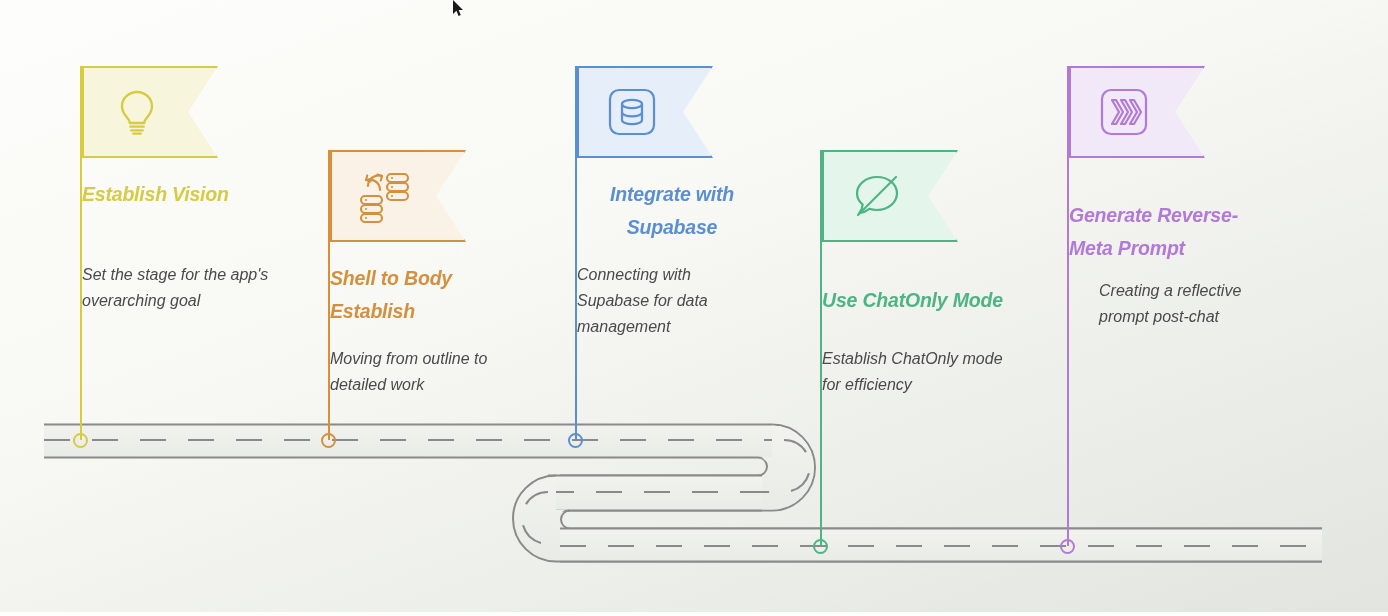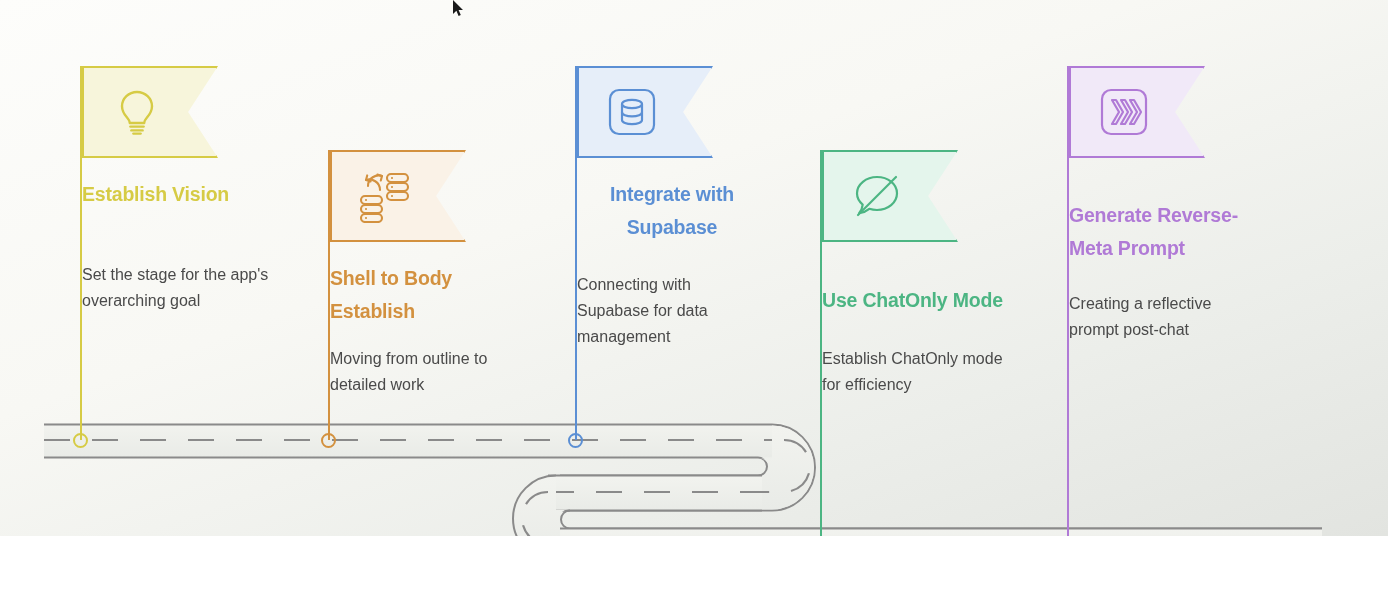--- a/index.html
+++ b/index.html
@@ -6,23 +6,24 @@
     margin: 0;
     padding: 0;
     background: #ffffff;
   }
   body {
     font-family: "Liberation Sans", sans-serif;
   }
   #canvas {
     position: relative;
     width: 1388px;
-    height: 536px;
+    height: 612px;
     overflow: hidden;
     background: linear-gradient(160deg, #fdfdfb 0%, #f8f8f4 40%, #eceeea 72%, #e2e4e0 100%);
+    font-style: italic;
   }
 
   
   #road-layer {
     position: absolute;
     left: 0; top: 0;
     width: 1388px; height: 616px;
     pointer-events: none;
   }
 
@@ -205,21 +206,21 @@
     <div class="pole" style="left:0; height:374px; background:#5b8fd4;"></div>
     <div class="flag" style="color:#5b8fd4; background:#e6eef9;">
       <svg class="flag-icon" viewBox="0 0 54 54" fill="none" stroke="#5b8fd4" stroke-width="2.2" stroke-linecap="round" stroke-linejoin="round">
         <rect x="5" y="5" width="44" height="44" rx="9"></rect>
         <ellipse cx="27" cy="19" rx="10" ry="4.2"></ellipse>
         <path d="M17 19 v16 c0 2.3 4.5 4.2 10 4.2 s10-1.9 10-4.2 V19"></path>
         <path d="M17 27.2 c0 2.3 4.5 4.2 10 4.2 s10-1.9 10-4.2"></path>
       </svg>
     </div>
     <div class="m-title" style="top:112px; color:#5b8fd4;text-align:center;">Integrate with Supabase</div>
-    <div class="m-desc" style="top:206px;">Connecting with Supabase for data management</div>
+    <div class="m-desc" style="top:196px;">Connecting with Supabase for data management</div>
   </div>
   <div class="marker" style="left:568px; top:433px; color:#5b8fd4;"></div>
 
   <div class="milestone" style="left:820px; top:150px;">
     <div class="pole" style="left:0; height:396px; background:#4cb583;"></div>
     <div class="flag" style="color:#4cb583; background:#e4f5ec;">
       <svg class="flag-icon" viewBox="0 0 54 54" fill="none" stroke="#4cb583" stroke-width="2.2" stroke-linecap="round" stroke-linejoin="round">
         <path d="M27 8 C16 8 7 15.3 7 24.3 c0 4.4 2.2 8.4 5.7 11.3 -.3 3.3 -1.6 6.3 -3.6 8.6
                  4.6 -.6 8 -2.6 10.2 -4.4 2.4 .8 5 1.2 7.7 1.2 11 0 20 -7.3 20 -16.7
                  S38 8 27 8 Z"></path>
@@ -235,21 +236,21 @@
     <div class="pole" style="left:0; height:480px; background:#b07ad6;"></div>
     <div class="flag" style="color:#b07ad6; background:#f1e9f8;">
       <svg class="flag-icon" viewBox="0 0 54 54" fill="none" stroke="#b07ad6" stroke-width="2.2" stroke-linecap="round" stroke-linejoin="round">
         <rect x="5" y="5" width="44" height="44" rx="9"></rect>
         <path d="M15 15 l7 12 -7 12 h4 l7 -12 -7 -12 Z"></path>
         <path d="M24 15 l7 12 -7 12 h4 l7 -12 -7 -12 Z"></path>
         <path d="M33 15 l7 12 -7 12 h4 l7 -12 -7 -12 Z"></path>
       </svg>
     </div>
     <div class="m-title" style="top:112px; color:#b07ad6;margin-top:21px;">Generate Reverse-Meta Prompt</div>
-    <div class="m-desc" style="top:225px;">Creating a reflective prompt post-chat</div>
+    <div class="m-desc" style="top:212px;margin-left:30px;">Creating a reflective prompt post-chat</div>
   </div>
   <div class="marker" style="left:1060px; top:539px; color:#b07ad6;"></div>
 
   <svg id="cursor" viewBox="0 0 12 18" style="left:452px; top:0px;">
     <path d="M1 0 L1 14 L4.4 10.8 L6.6 16 L8.8 15 L6.6 10 L11 10 Z" fill="#1a1a1a"></path>
   </svg>
 
 </div>
 
 </body></html>

